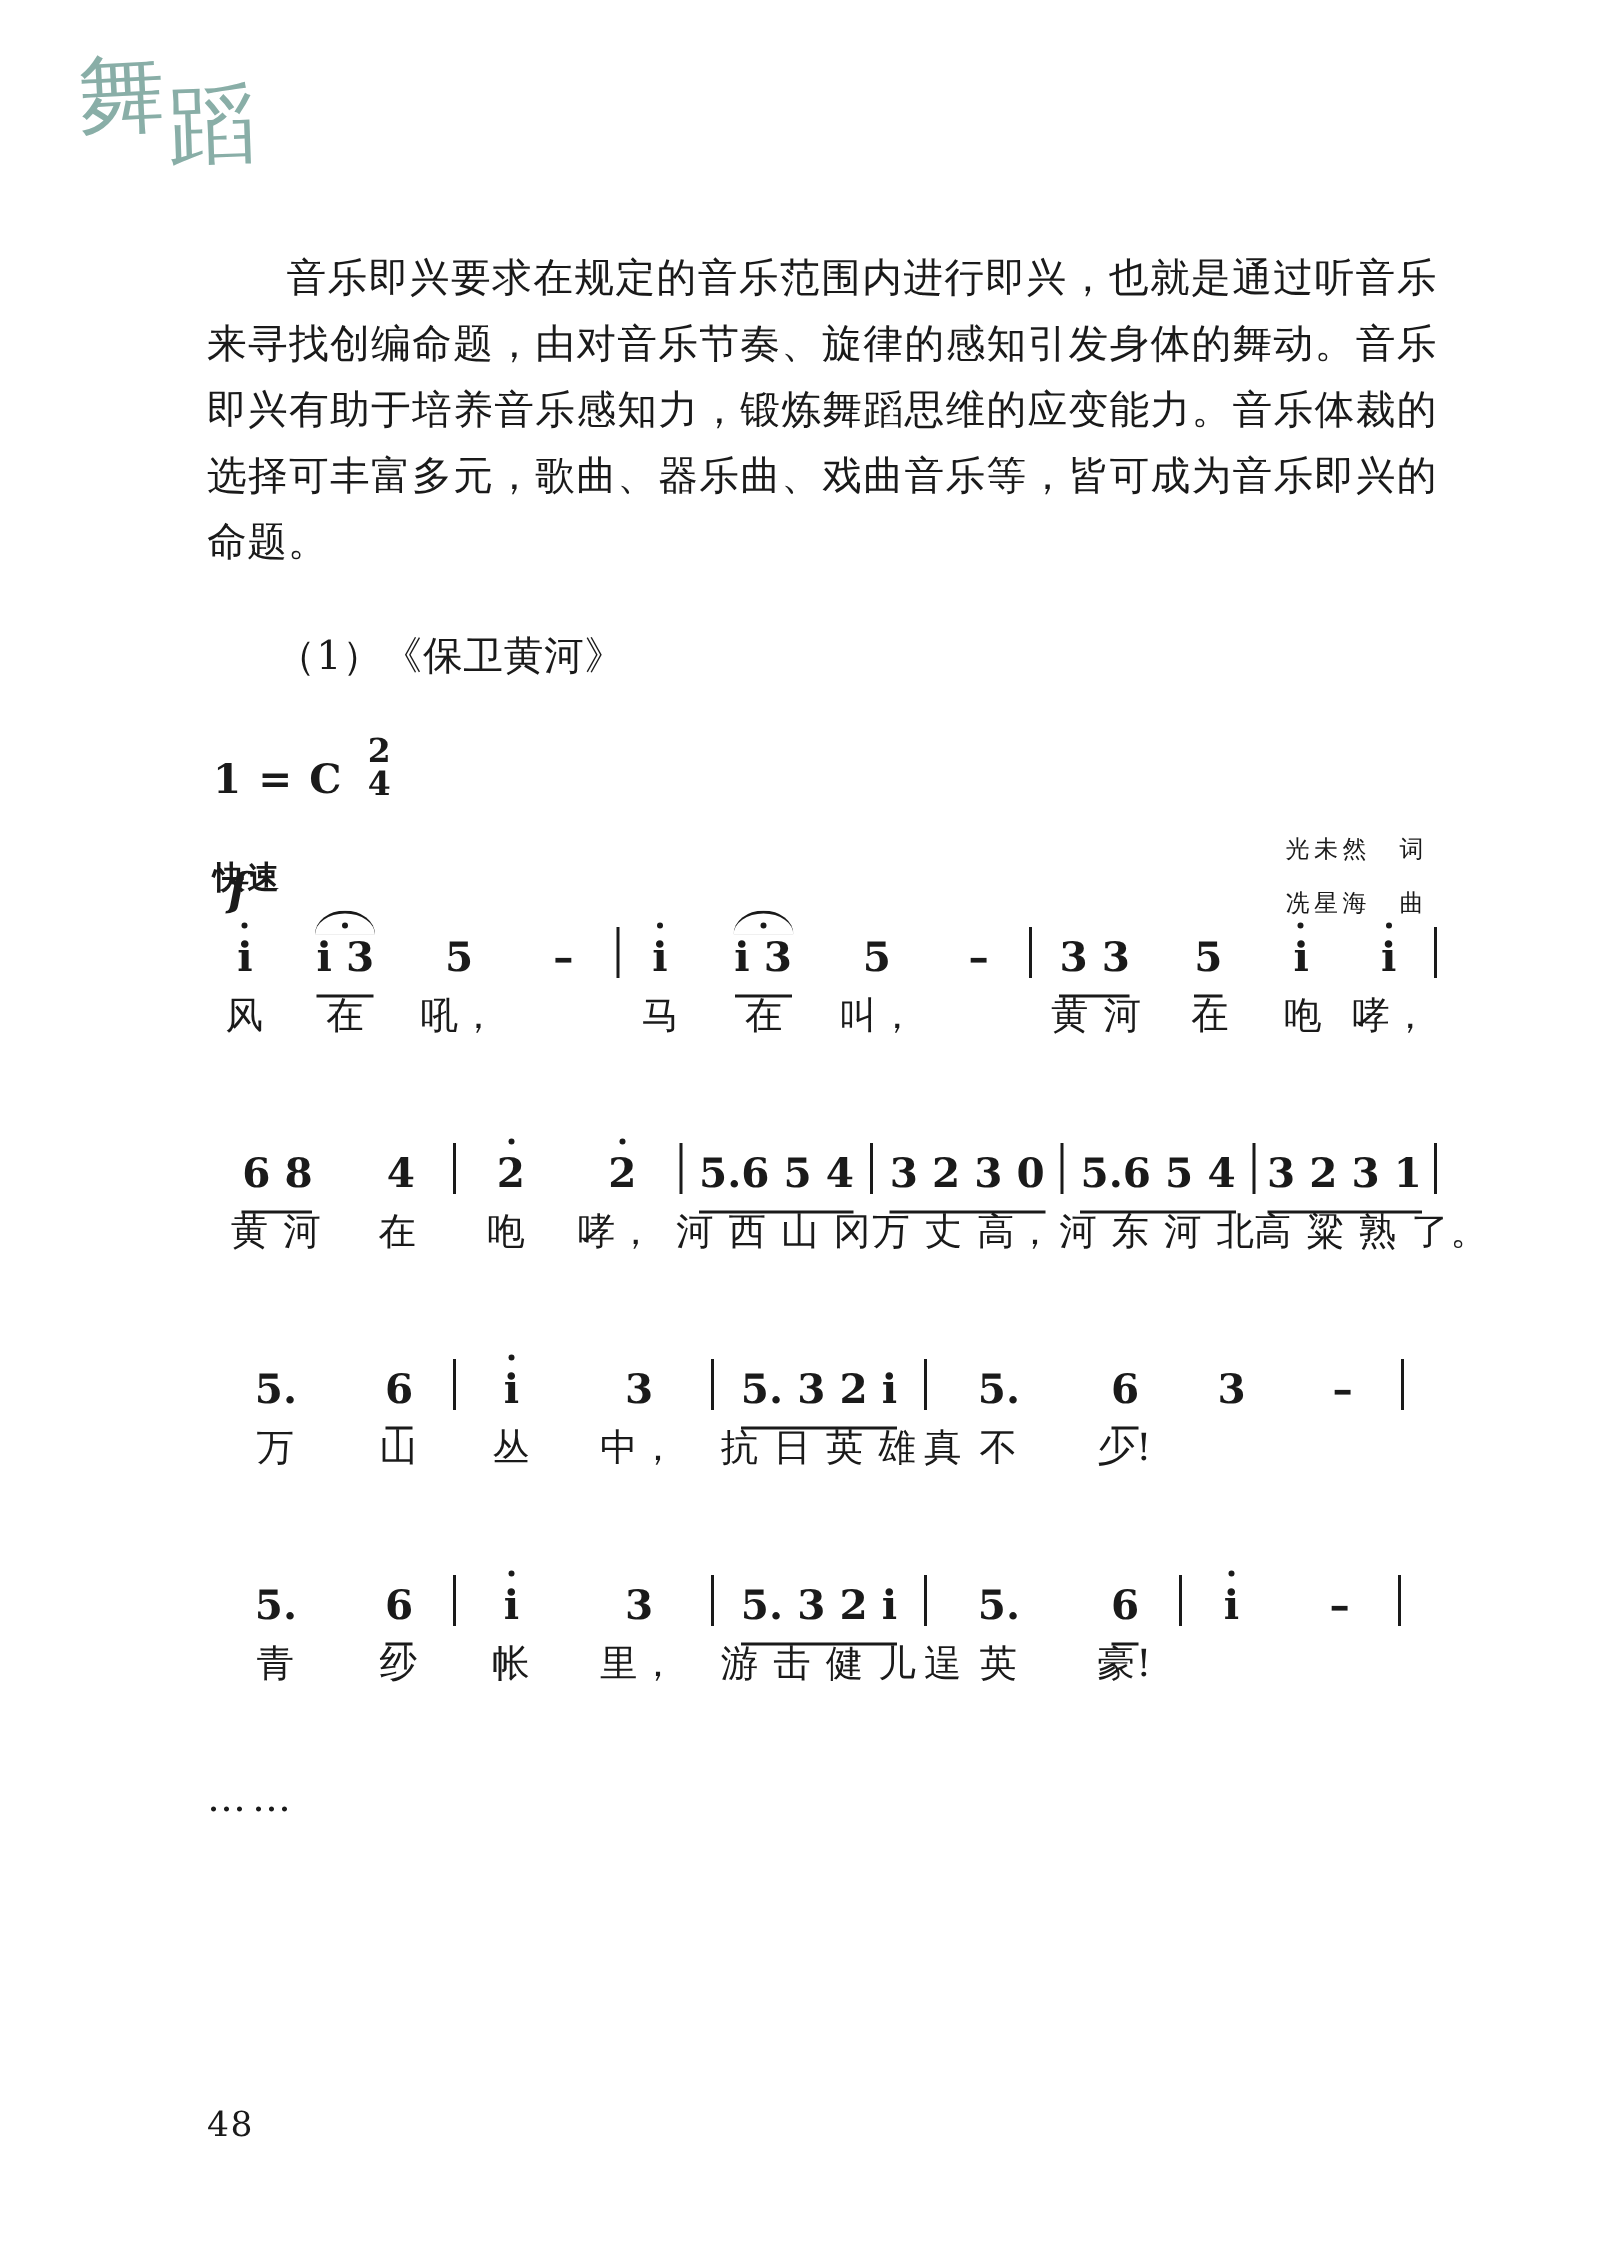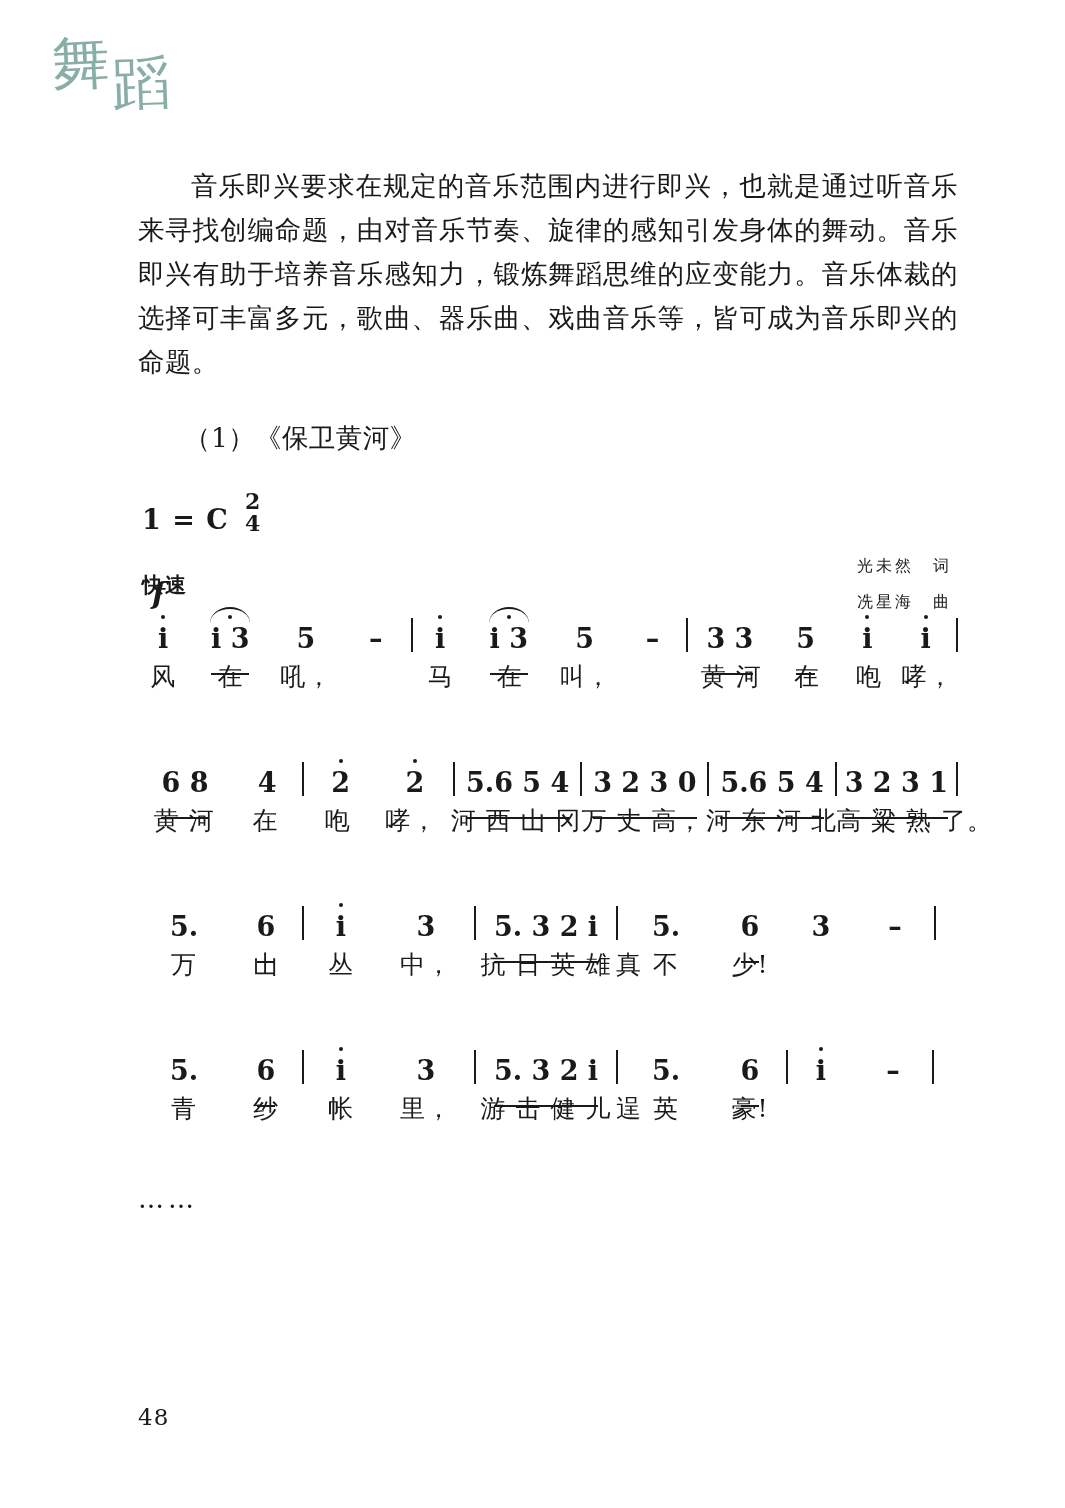--- a/index.html
+++ b/index.html
@@ -163,21 +163,21 @@
     font-family: "DejaVu Serif", serif;
   }
   .bar {
     width: 2px;
     background: #1a1a1a;
     height: 34px;
     align-self: flex-end;
     margin-bottom: 2px;
   }
   
-  .beam1 { border-bottom: 2.5px solid #1a1a1a; padding-bottom: 19px; }
+  .beam1 { border-bottom: 2.5px solid #1a1a1a; padding-bottom: 9px; }
   
   .oct-up::after {
     content: "";
     position: absolute;
     left: 50%;
     transform: translateX(-50%);
     top: -8px;
     width: 4px;
     height: 4px;
     border-radius: 50%;

